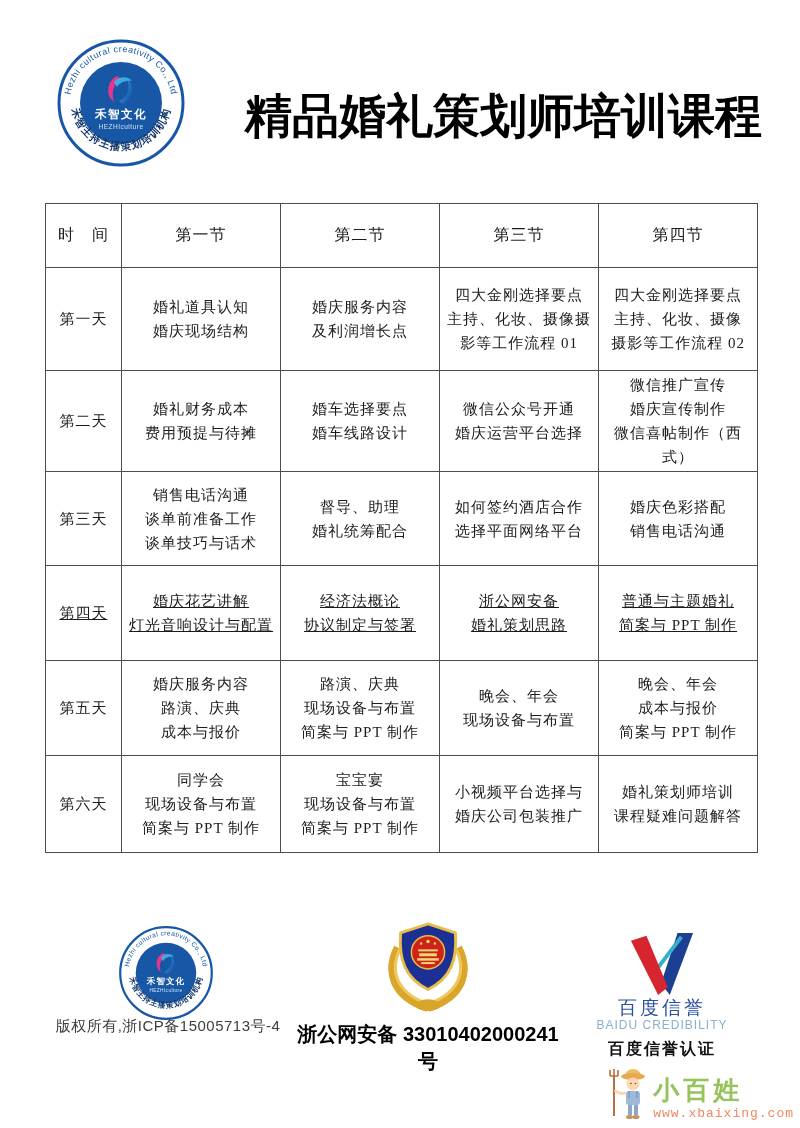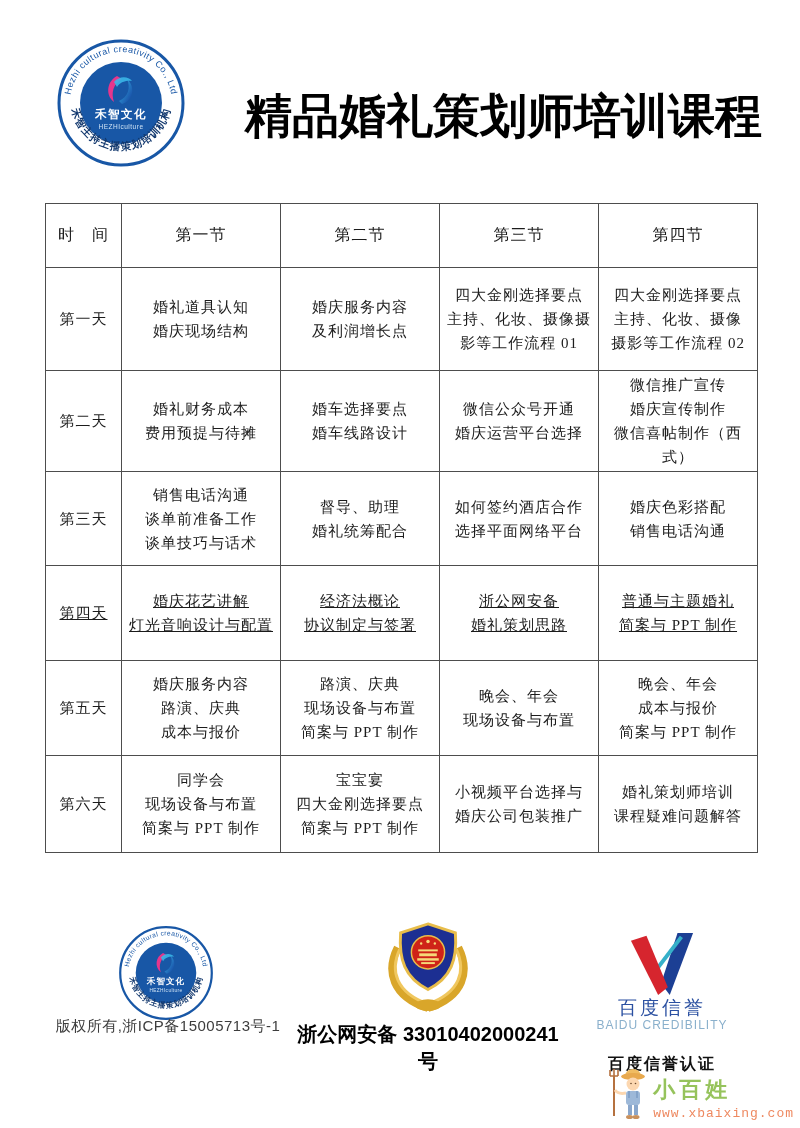--- a/index.html
+++ b/index.html
@@ -41,29 +41,29 @@
   }
   .badge{position:absolute;left:384px;top:14px;width:88px;height:96px;}
   .police-record{
     position:absolute;left:296px;top:116px;width:264px;text-align:center;
     font-size:20px;font-weight:bold;color:#000;
   }
   .baidu{position:absolute;left:592px;top:26px;width:140px;text-align:center;}
   .baidu-v{width:70px;height:66px;display:block;margin:0 auto;}
   .baidu-cn{font-size:19px;color:#2b50a1;letter-spacing:3px;line-height:22px;}
   .baidu-en{font-size:12px;color:#8ab0cc;letter-spacing:1px;line-height:12px;}
-  .baidu-cert{font-size:16px;font-weight:bold;color:#111;letter-spacing:2px;margin-top:23px;}
+  .baidu-cert{font-size:16px;font-weight:bold;color:#111;letter-spacing:2px;margin-top:8px;}
   
   .watermark{
     position:absolute;right:6px;bottom:6px;display:flex;align-items:flex-end;
     font-family:"Liberation Sans","DejaVu Sans",sans-serif;
   }
   .wm-farmer{width:42px;height:56px;margin-right:4px;}
   .wm-text{display:flex;flex-direction:column;align-items:flex-start;}
-  .wm-name{font-size:22px;font-weight:bold;color:#96c35c;letter-spacing:4px;line-height:32px;}
+  .wm-name{font-size:26px;font-weight:bold;color:#96c35c;letter-spacing:4px;line-height:32px;}
   .wm-url{font-size:13px;color:#ee8960;letter-spacing:1px;line-height:16px;
     font-family:"Liberation Mono","DejaVu Sans Mono",monospace;}
   .hidden-defs{position:absolute;width:0;height:0;overflow:hidden;}
 </style>
 </head>
 <body>
 
 <svg class="hidden-defs" xmlns="http://www.w3.org/2000/svg" aria-hidden="true">
   <defs>
     <linearGradient id="swirlBlue" x1="0" y1="0" x2="1" y2="1">
@@ -215,35 +215,35 @@
       <td>晚会、年会
 成本与报价
 简案与 PPT 制作</td>
     </tr>
     <tr class="r5">
       <td class="day">第六天</td>
       <td>同学会
 现场设备与布置
 简案与 PPT 制作</td>
       <td>宝宝宴
-四大金刚选择要点
+现场设备与布置
 简案与 PPT 制作</td>
       <td>小视频平台选择与
 婚庆公司包装推广</td>
       <td>婚礼策划师培训
 课程疑难问题解答</td>
     </tr>
   </tbody>
     </table>
 
   <div class="footer">
     <svg class="logo-bottom">
         <use href="#hezhi-logo"></use>
       </svg>
-    <div class="copyright">版权所有,浙ICP备15005713号-1</div>
+    <div class="copyright">版权所有,浙ICP备15005713号-4</div>
 
     <svg class="badge">
         <use href="#police-badge"></use>
       </svg>
     <div class="police-record">浙公网安备 33010402000241号</div>
 
     <div class="baidu">
       <svg class="baidu-v">
           <use href="#baidu-v"></use>
         </svg>

